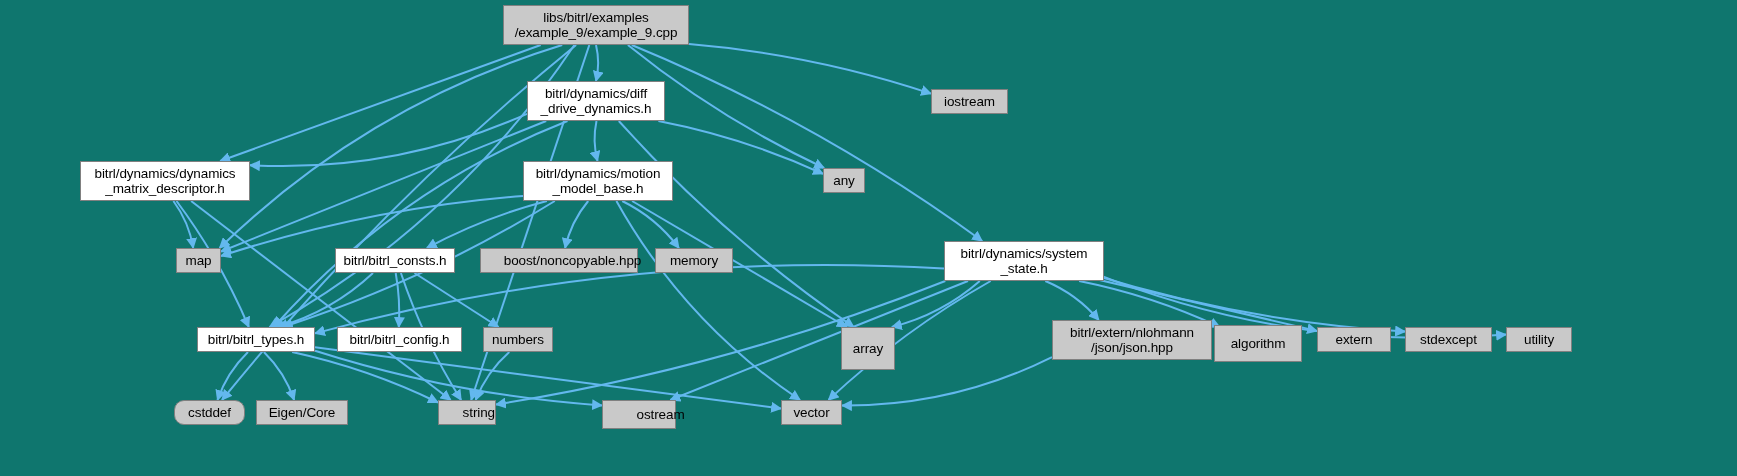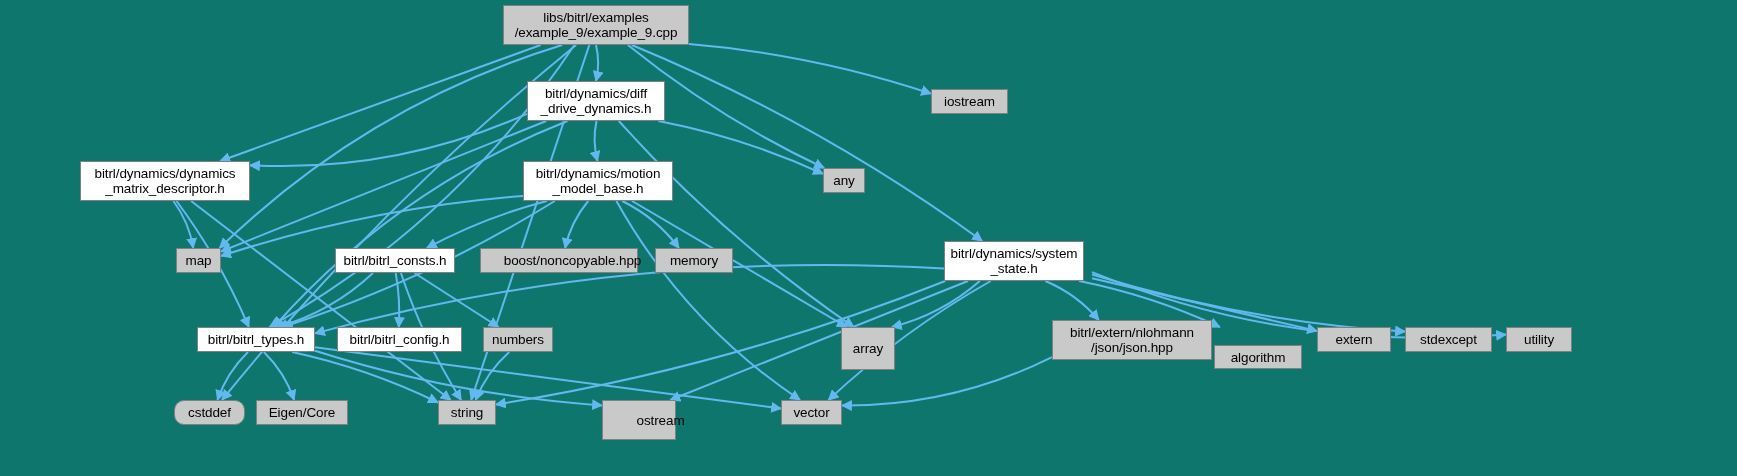--- a/index.html
+++ b/index.html
@@ -92,29 +92,29 @@
       <div class="node grey" style="left: 503px; top: 5px; width: 186px; height: 40px;"><span class="ln">libs/bitrl/examples</span><span class="ln">/example_9/example_9.cpp</span></div>
       <div class="node white" style="left: 527px; top: 81px; width: 138px; height: 40px;"><span class="ln">bitrl/dynamics/diff</span><span class="ln">_drive_dynamics.h</span></div>
       <div class="node grey" style="left: 931px; top: 89px; width: 77px; height: 25px;"><span class="ln">iostream</span></div>
       <div class="node white" style="left: 80px; top: 161px; width: 170px; height: 40px;"><span class="ln">bitrl/dynamics/dynamics</span><span class="ln">_matrix_descriptor.h</span></div>
       <div class="node white" style="left: 523px; top: 161px; width: 150px; height: 40px;"><span class="ln">bitrl/dynamics/motion</span><span class="ln">_model_base.h</span></div>
       <div class="node grey" style="left: 823px; top: 168px; width: 42px; height: 25px;"><span class="ln">any</span></div>
       <div class="node grey" style="left: 176px; top: 248px; width: 45px; height: 25px;"><span class="ln">map</span></div>
       <div class="node white" style="left: 335px; top: 248px; width: 120px; height: 25px;"><span class="ln">bitrl/bitrl_consts.h</span></div>
       <div class="node grey" style="left: 480px; top: 248px; width: 158px; height: 25px; padding-left: 27px;"><span class="ln">boost/noncopyable.hpp</span></div>
       <div class="node grey" style="left: 655px; top: 248px; width: 78px; height: 25px;"><span class="ln">memory</span></div>
-      <div class="node white" style="left: 944px; top: 241px; width: 140px; height: 40px;"><span class="ln">bitrl/dynamics/system</span><span class="ln">_state.h</span></div>
+      <div class="node white" style="left: 944px; top: 241px; width: 160px; height: 40px;"><span class="ln">bitrl/dynamics/system</span><span class="ln">_state.h</span></div>
       <div class="node white" style="left: 197px; top: 327px; width: 118px; height: 25px;"><span class="ln">bitrl/bitrl_types.h</span></div>
       <div class="node white" style="left: 337px; top: 327px; width: 125px; height: 25px;"><span class="ln">bitrl/bitrl_config.h</span></div>
       <div class="node grey" style="left: 483px; top: 327px; width: 70px; height: 25px;"><span class="ln">numbers</span></div>
       <div class="node grey" style="left: 841px; top: 327px; width: 54px; height: 43px;"><span class="ln">array</span></div>
       <div class="node grey" style="left: 1052px; top: 320px; width: 160px; height: 40px;"><span class="ln">bitrl/extern/nlohmann</span><span class="ln">/json/json.hpp</span></div>
-      <div class="node grey" style="left: 1214px; top: 345px; width: 88px; height: 24px;"><span class="ln">algorithm</span></div>
+      <div class="node grey" style="left: 1214px; top: 325px; width: 88px; height: 37px;"><span class="ln">algorithm</span></div>
       <div class="node grey" style="left: 1317px; top: 327px; width: 74px; height: 25px;"><span class="ln">extern</span></div>
       <div class="node grey" style="left: 1405px; top: 327px; width: 87px; height: 25px;"><span class="ln">stdexcept</span></div>
       <div class="node grey" style="left: 1506px; top: 327px; width: 66px; height: 25px;"><span class="ln">utility</span></div>
       <div class="node grey" style="left: 174px; top: 400px; width: 71px; height: 25px; border-radius: 10px;"><span class="ln">cstddef</span></div>
       <div class="node grey" style="left: 256px; top: 400px; width: 92px; height: 25px;"><span class="ln">Eigen/Core</span></div>
-      <div class="node grey" style="left: 438px; top: 400px; width: 58px; height: 25px;"><span class="ln">string</span></div>
-      <div class="node grey" style="left: 602px; top: 400px; width: 74px; height: 40px; padding-left: 43px;"><span class="ln">ostream</span></div>
+      <div class="node grey" style="left: 438px; top: 400px; width: 58px; height: 25px; align-items: flex-end;"><span class="ln">string</span></div>
+      <div class="node grey" style="left: 602px; top: 400px; width: 74px; height: 29px; padding-left: 43px;"><span class="ln">ostream</span></div>
       <div class="node grey" style="left: 781px; top: 400px; width: 61px; height: 25px;"><span class="ln">vector</span></div>
     </div>
 </div>
 
 </body></html>

